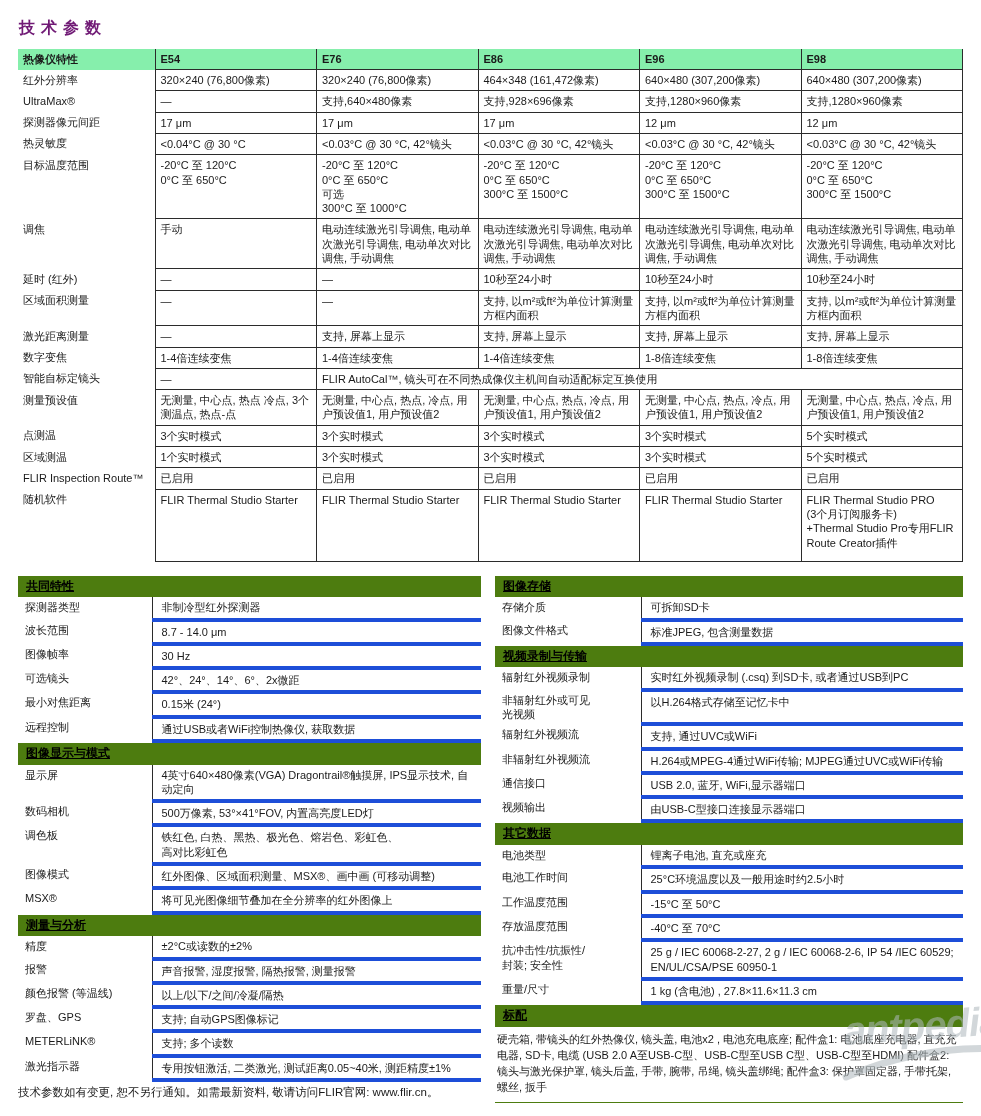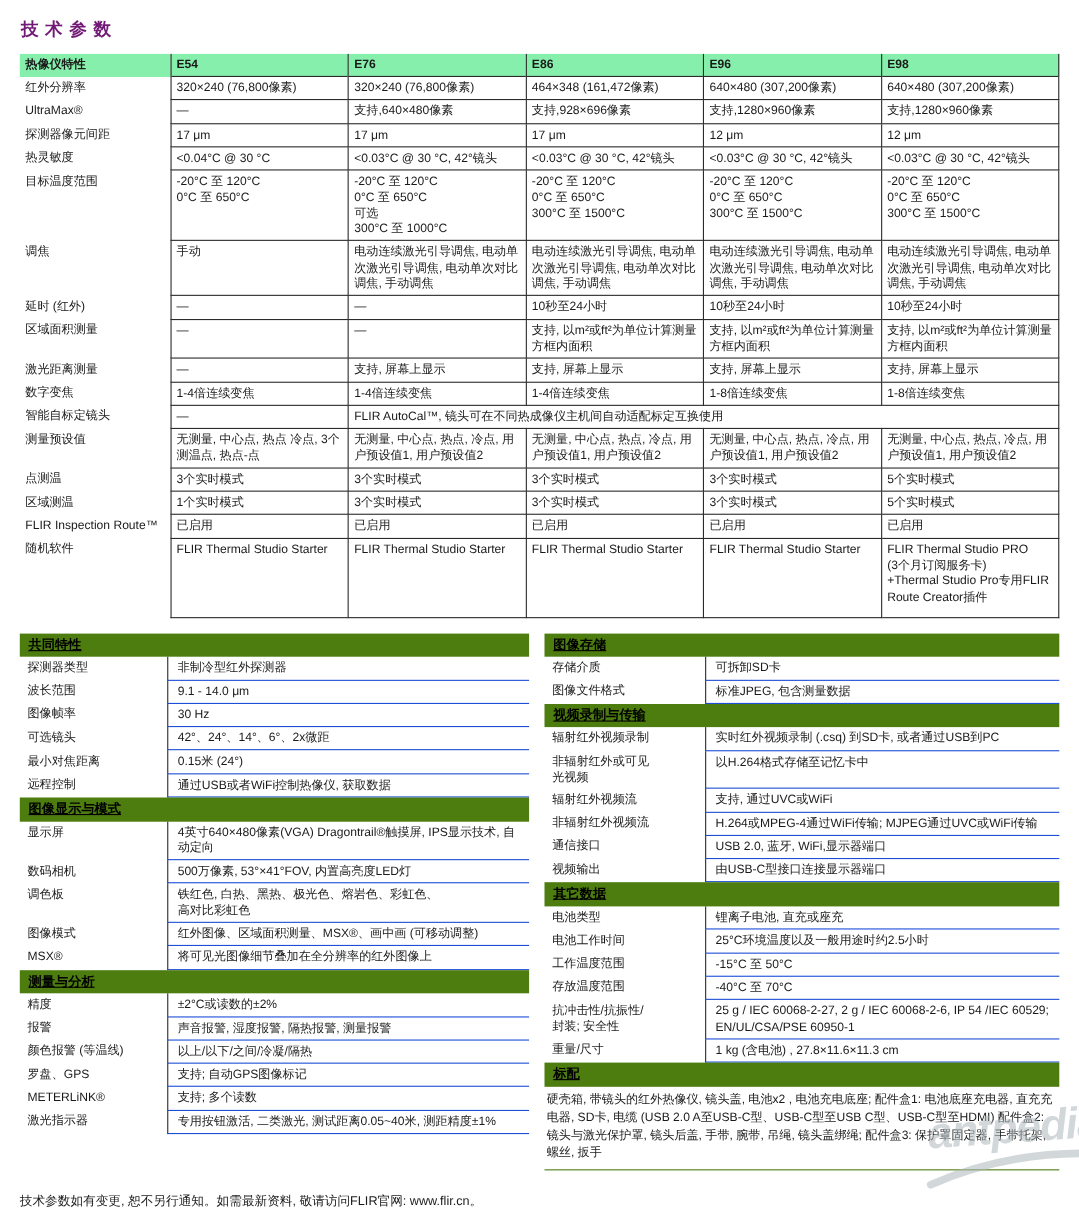--- a/index.html
+++ b/index.html
@@ -24,21 +24,21 @@
   tr.row-software td { height:72px; }
 
   
   .cols { display:flex; gap:14px; margin-top:14px; }
   .block-left { width:463px; }
   .block-right { width:468px; }
   .secbar { background:#4d7c0f; font-weight:bold; font-size:12px; padding:3px 8px; color:#000;text-decoration:underline; }
   table.kv { border-collapse:collapse; width:100%; table-layout:fixed; }
   table.kv td { padding:3px 7px; vertical-align:top; text-align:left; }
   table.kv td.lab { white-space:pre-line; }
-  table.kv td.val { border-left:1px solid #2b2b2b; border-bottom:1px solid #1d4ed8; padding-left:9px; white-space:pre-line; }
+  table.kv td.val { border-left:1px solid #2b2b2b; border-bottom:4px solid #1d4ed8; padding-left:9px; white-space:pre-line; }
   .para { padding:5px 2px 6px 2px; border-bottom:1px solid #4d7c0f; line-height:1.45; white-space:pre-line; }
 
   .footer { position:absolute; left:18px; top:1085px; width:900px; font-size:11.5px; color:#1a1a1a; }
 
   .watermark {
     position:absolute; left:845px; top:998px; width:200px; height:90px;
     transform:rotate(-4deg); opacity:0.55; pointer-events:none;
   }
   .watermark .wm-text { font-size:40px; font-style:italic; font-weight:bold; color:#aeb8bc; letter-spacing:-1px; }
   .watermark svg { position:absolute; left:-6px; top:34px; }
@@ -218,21 +218,21 @@
             <col style="width:134px">
             <col>
           </colgroup>
         <tbody>
             <tr>
               <td class="lab">探测器类型</td>
               <td class="val">非制冷型红外探测器</td>
             </tr>
         <tr>
               <td class="lab">波长范围</td>
-              <td class="val">9.1 - 14.0 μm</td>
+              <td class="val">8.7 - 14.0 μm</td>
             </tr>
         <tr>
               <td class="lab">图像帧率</td>
               <td class="val">30 Hz</td>
             </tr>
         <tr>
               <td class="lab">可选镜头</td>
               <td class="val">42°、24°、14°、6°、2x微距</td>
             </tr>
         <tr>

